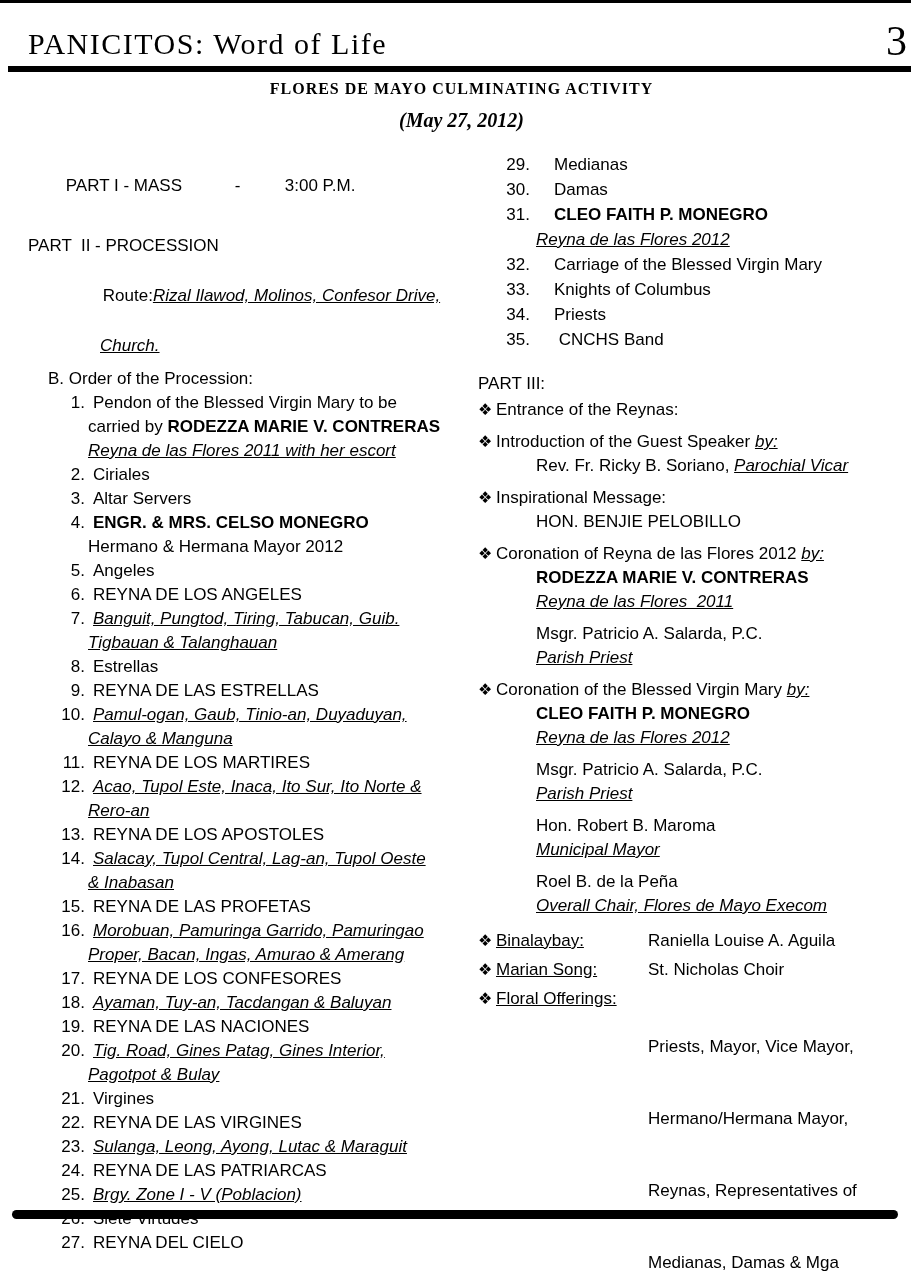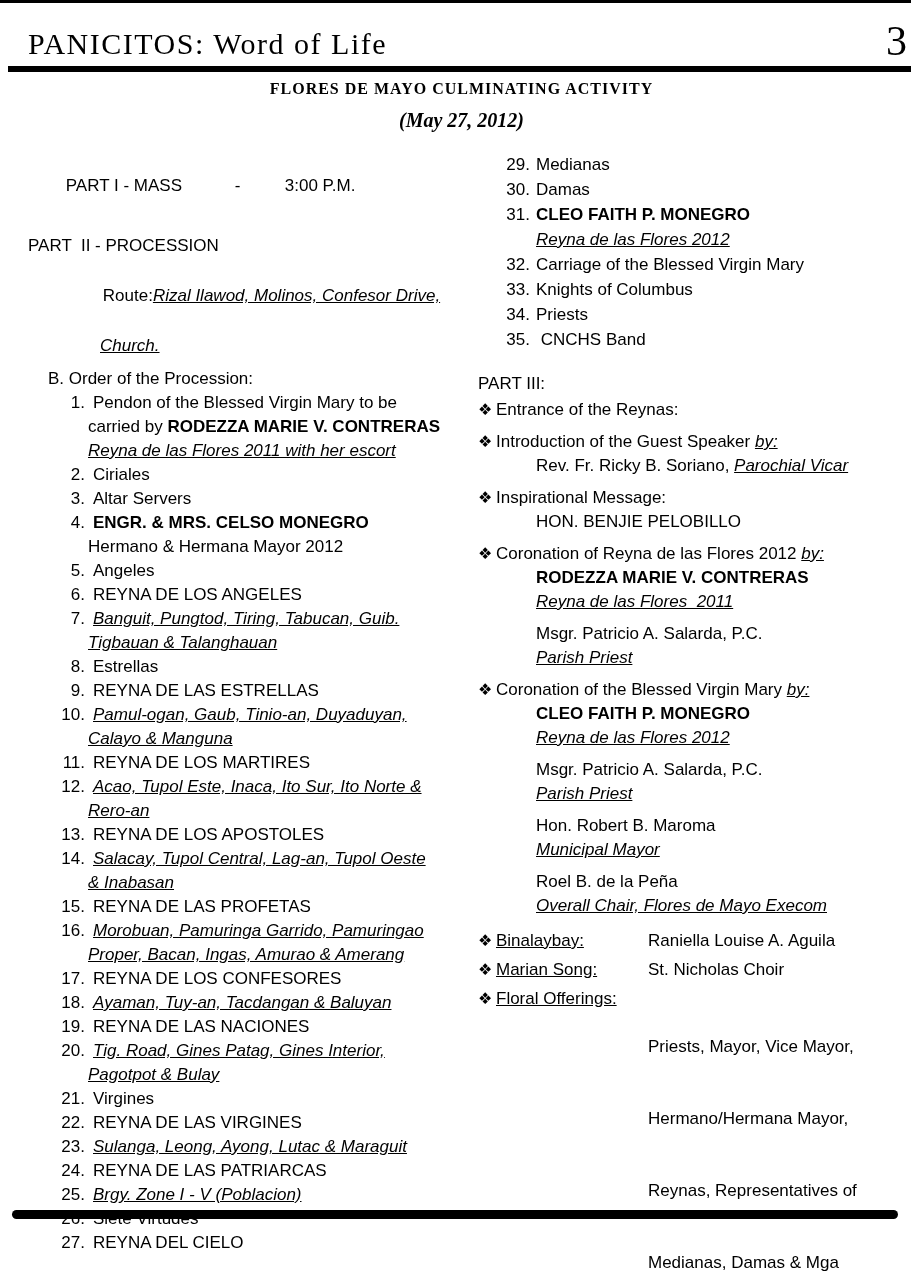--- a/index.html
+++ b/index.html
@@ -31,21 +31,21 @@
   .p1dash{display:inline-block;width:50px;}
   .part2{margin-top:12px;}
   .route{padding-left:37px;line-height:25px;}
   .rlabel{}
   .route-cont{padding-left:72px;line-height:25px;}
   .order{margin-top:9px;padding-left:20px;}
   .num{display:inline-block;width:57px;text-align:right;margin-right:8px;}
   .cont{padding-left:60px;}
 
   .rln{line-height:25px;white-space:pre-wrap;}
-  .rnum{display:inline-block;width:52px;text-align:right;margin-right:6px;}
+  .rnum{display:inline-block;width:52px;text-align:right;margin-right:24px;}
   .rcont{padding-left:58px;}
   .part3{margin-top:20px;line-height:24px;white-space:pre-wrap;}
   .bl{margin-top:8px;line-height:24px;white-space:pre-wrap;}
   .bl.tight{margin-top:2px;}
   .bullet{display:inline-block;width:18px;font-size:16px;}
   .sub{padding-left:58px;line-height:24px;white-space:pre-wrap;}
   .gap{margin-top:8px;}
   .kv{display:flex;margin-top:5px;line-height:24px;align-items:flex-start;}
   .kv.first{margin-top:11px;}
   .kv-label{width:152px;flex:none;white-space:pre-wrap;text-decoration:underline;}

